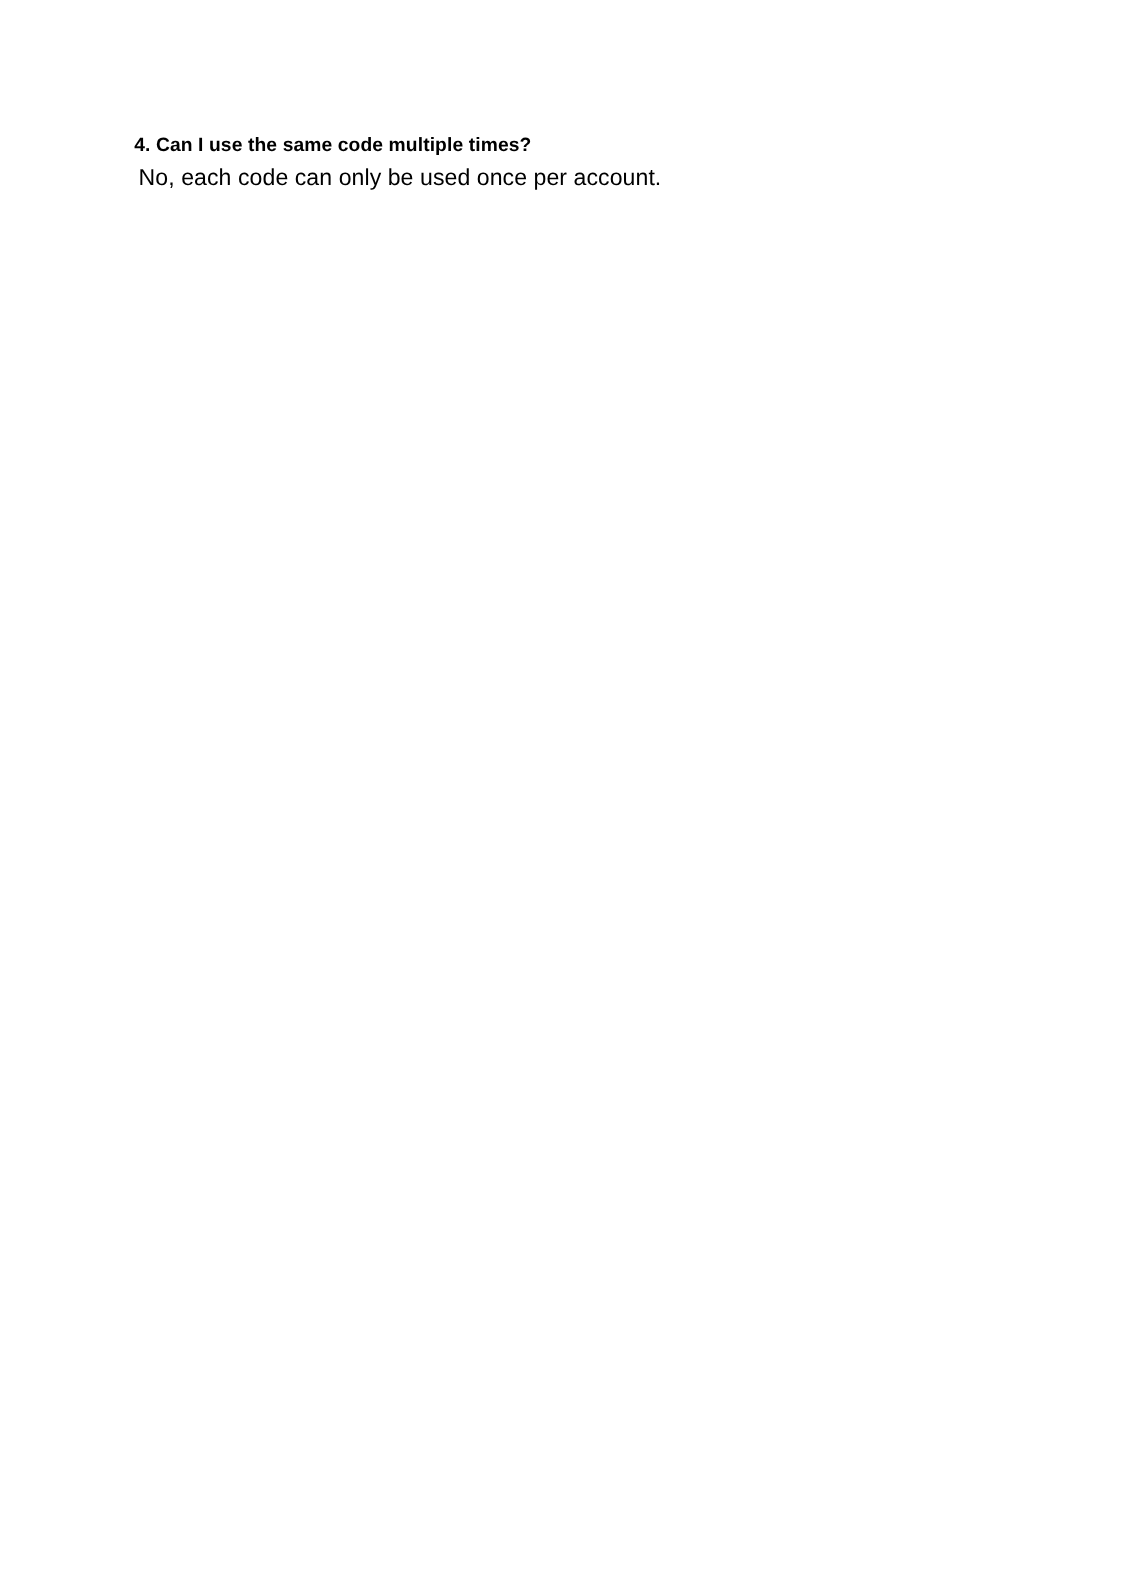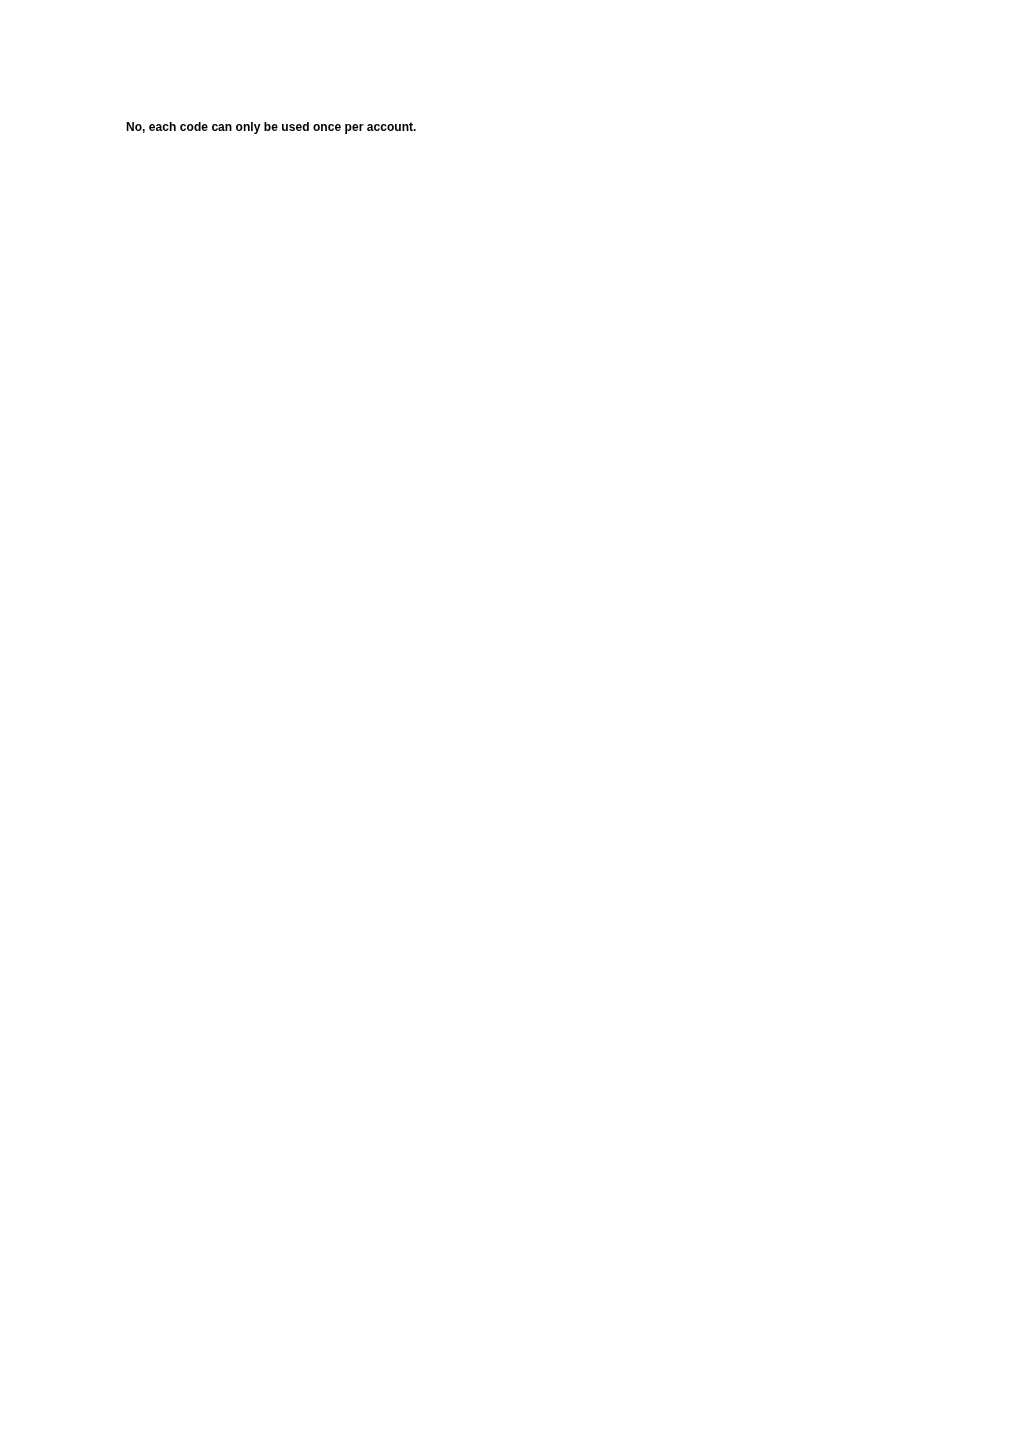--- a/index.html
+++ b/index.html
@@ -32,33 +32,34 @@
     margin-bottom: 0;
   }
   .faq-question {
     font-size: 17.5px;
     font-weight: bold;
     line-height: 1.55;
     letter-spacing: 0.1px;
     margin: 0;
   }
   .faq-answer {
-    font-size: 12px;
-    font-weight: bold;
+    font-size: 21px;
+    font-weight: normal;
     line-height: 1.58;
     letter-spacing: 0.05px;
     margin: 0;
     text-indent: 4px;
   }
 </style>
 </head>
 <body>
 
 <div class="page">
   <div class="content">
 
     <div class="faq-block">
+      <p class="faq-question">4. Can I use the same code multiple times?</p>
       <p class="faq-answer">No, each code can only be used once per account.</p>
     </div>
 
 
   </div>
 </div>
 
 </body></html>

